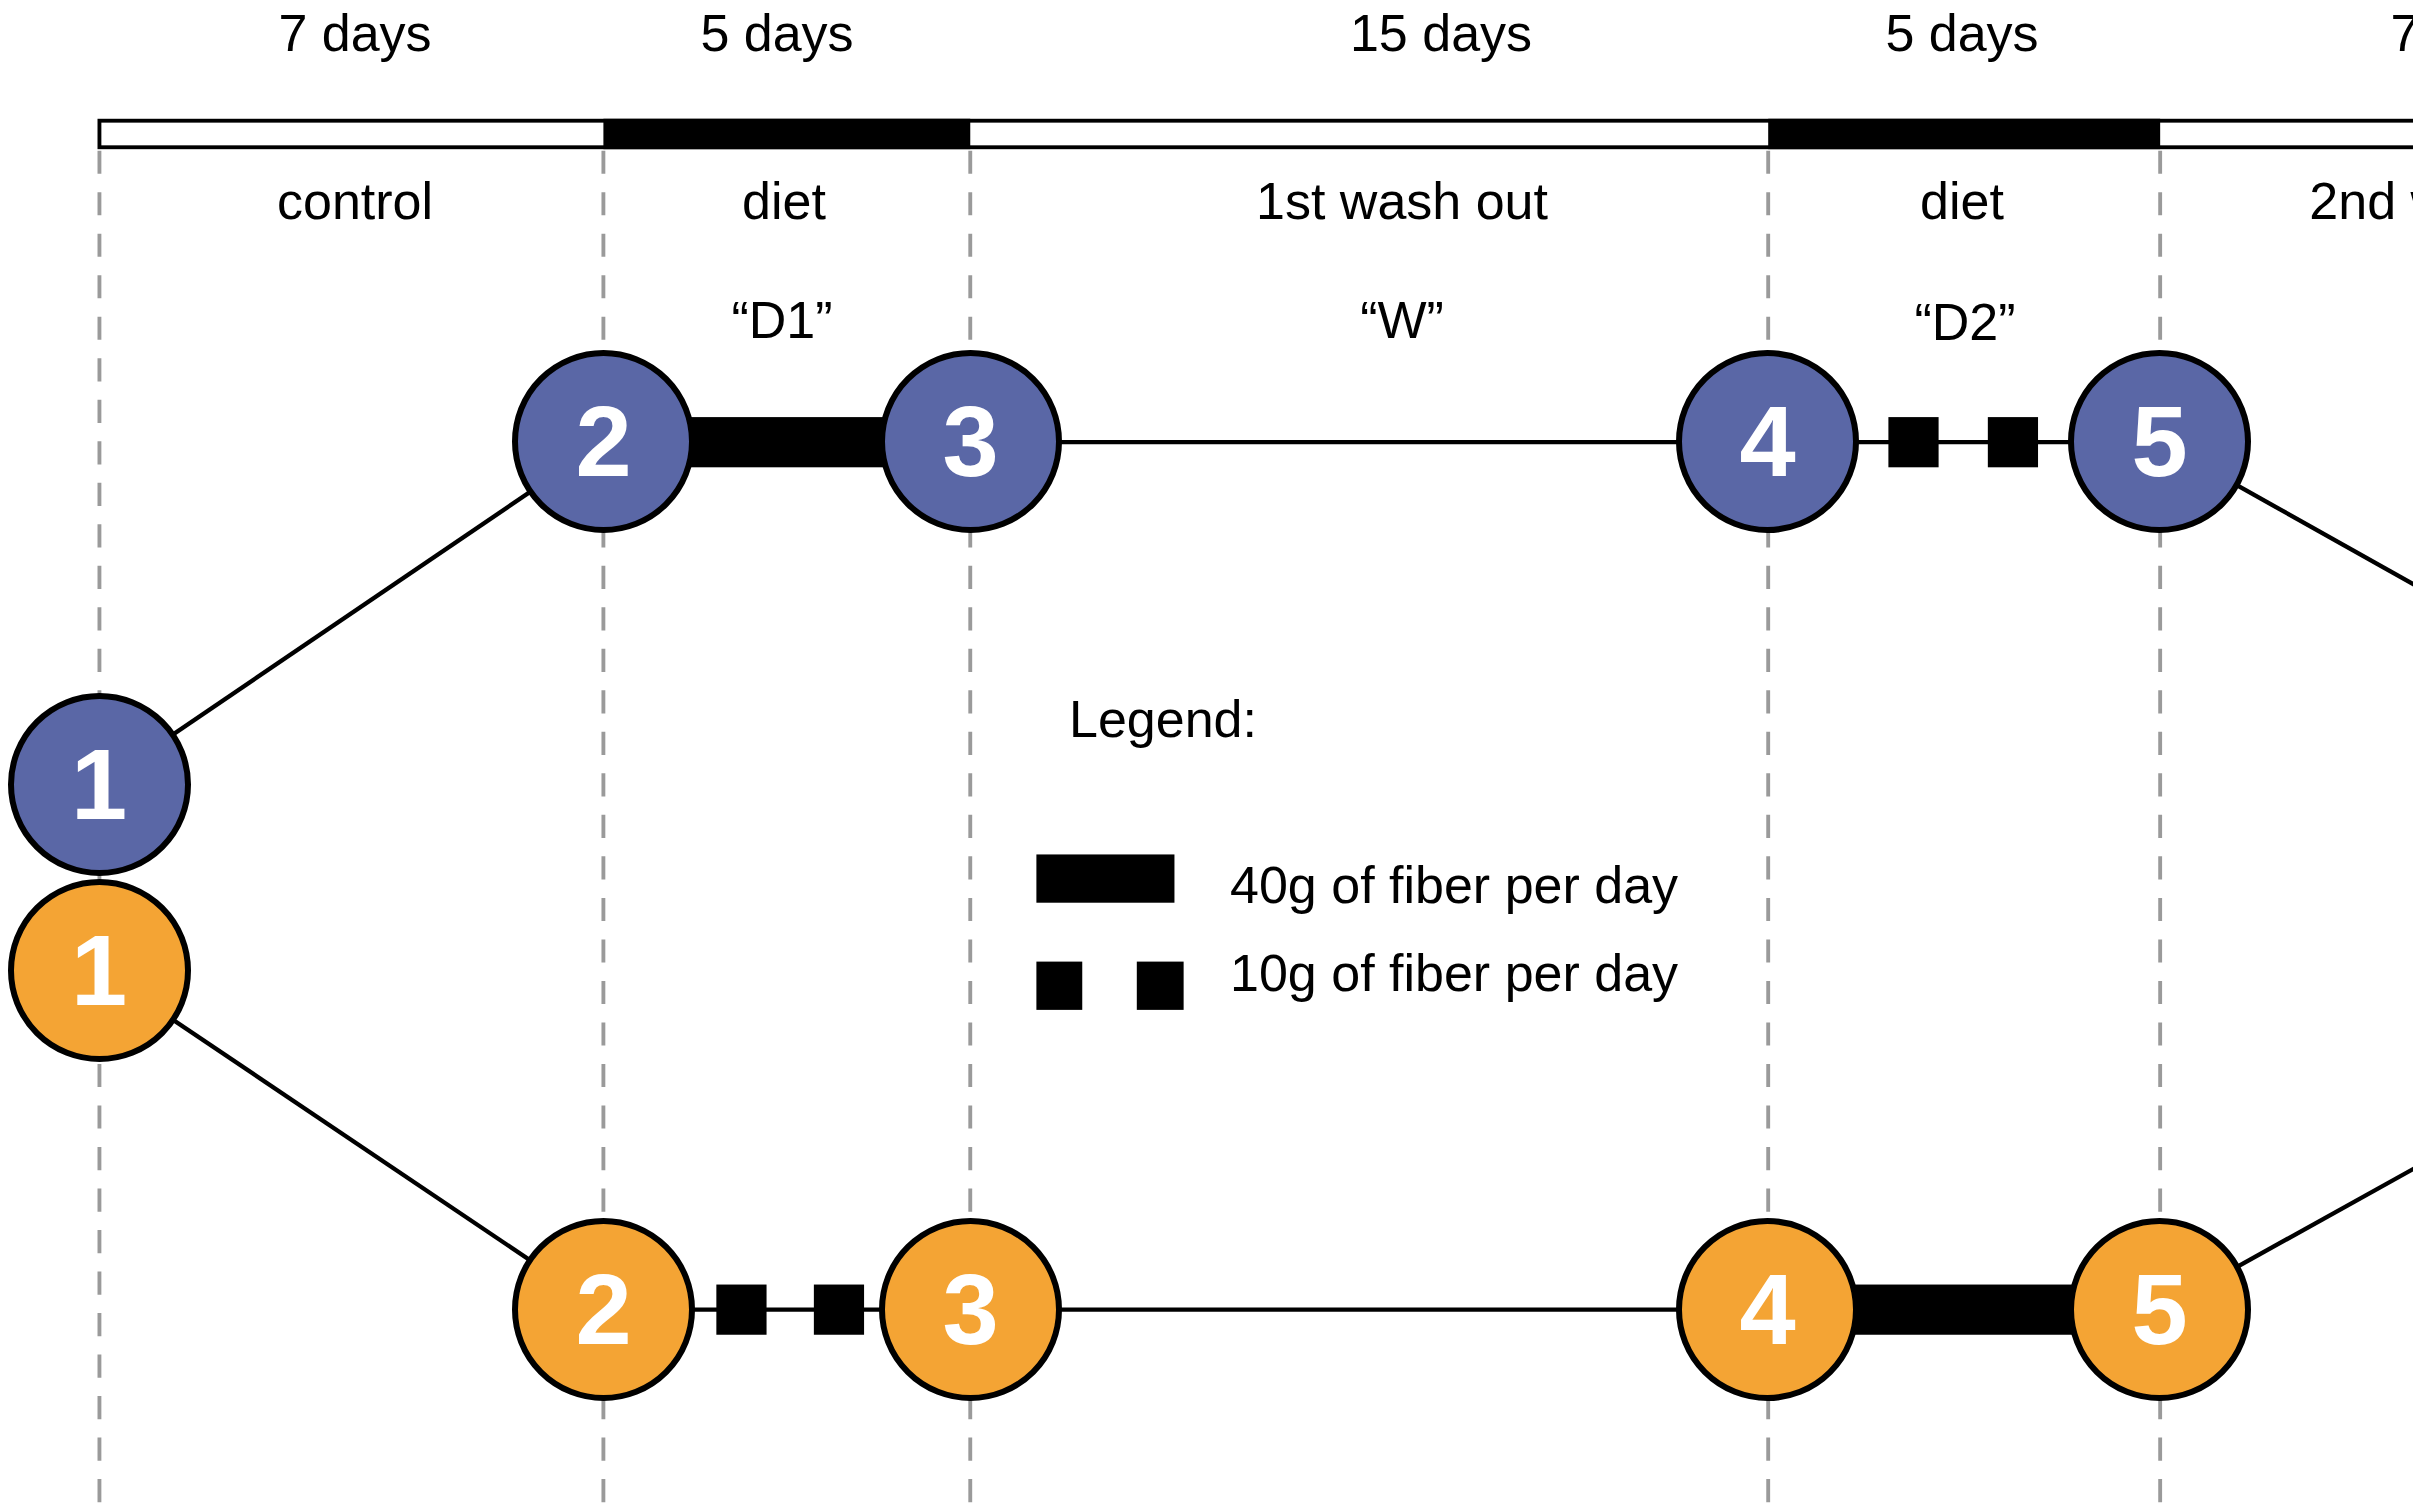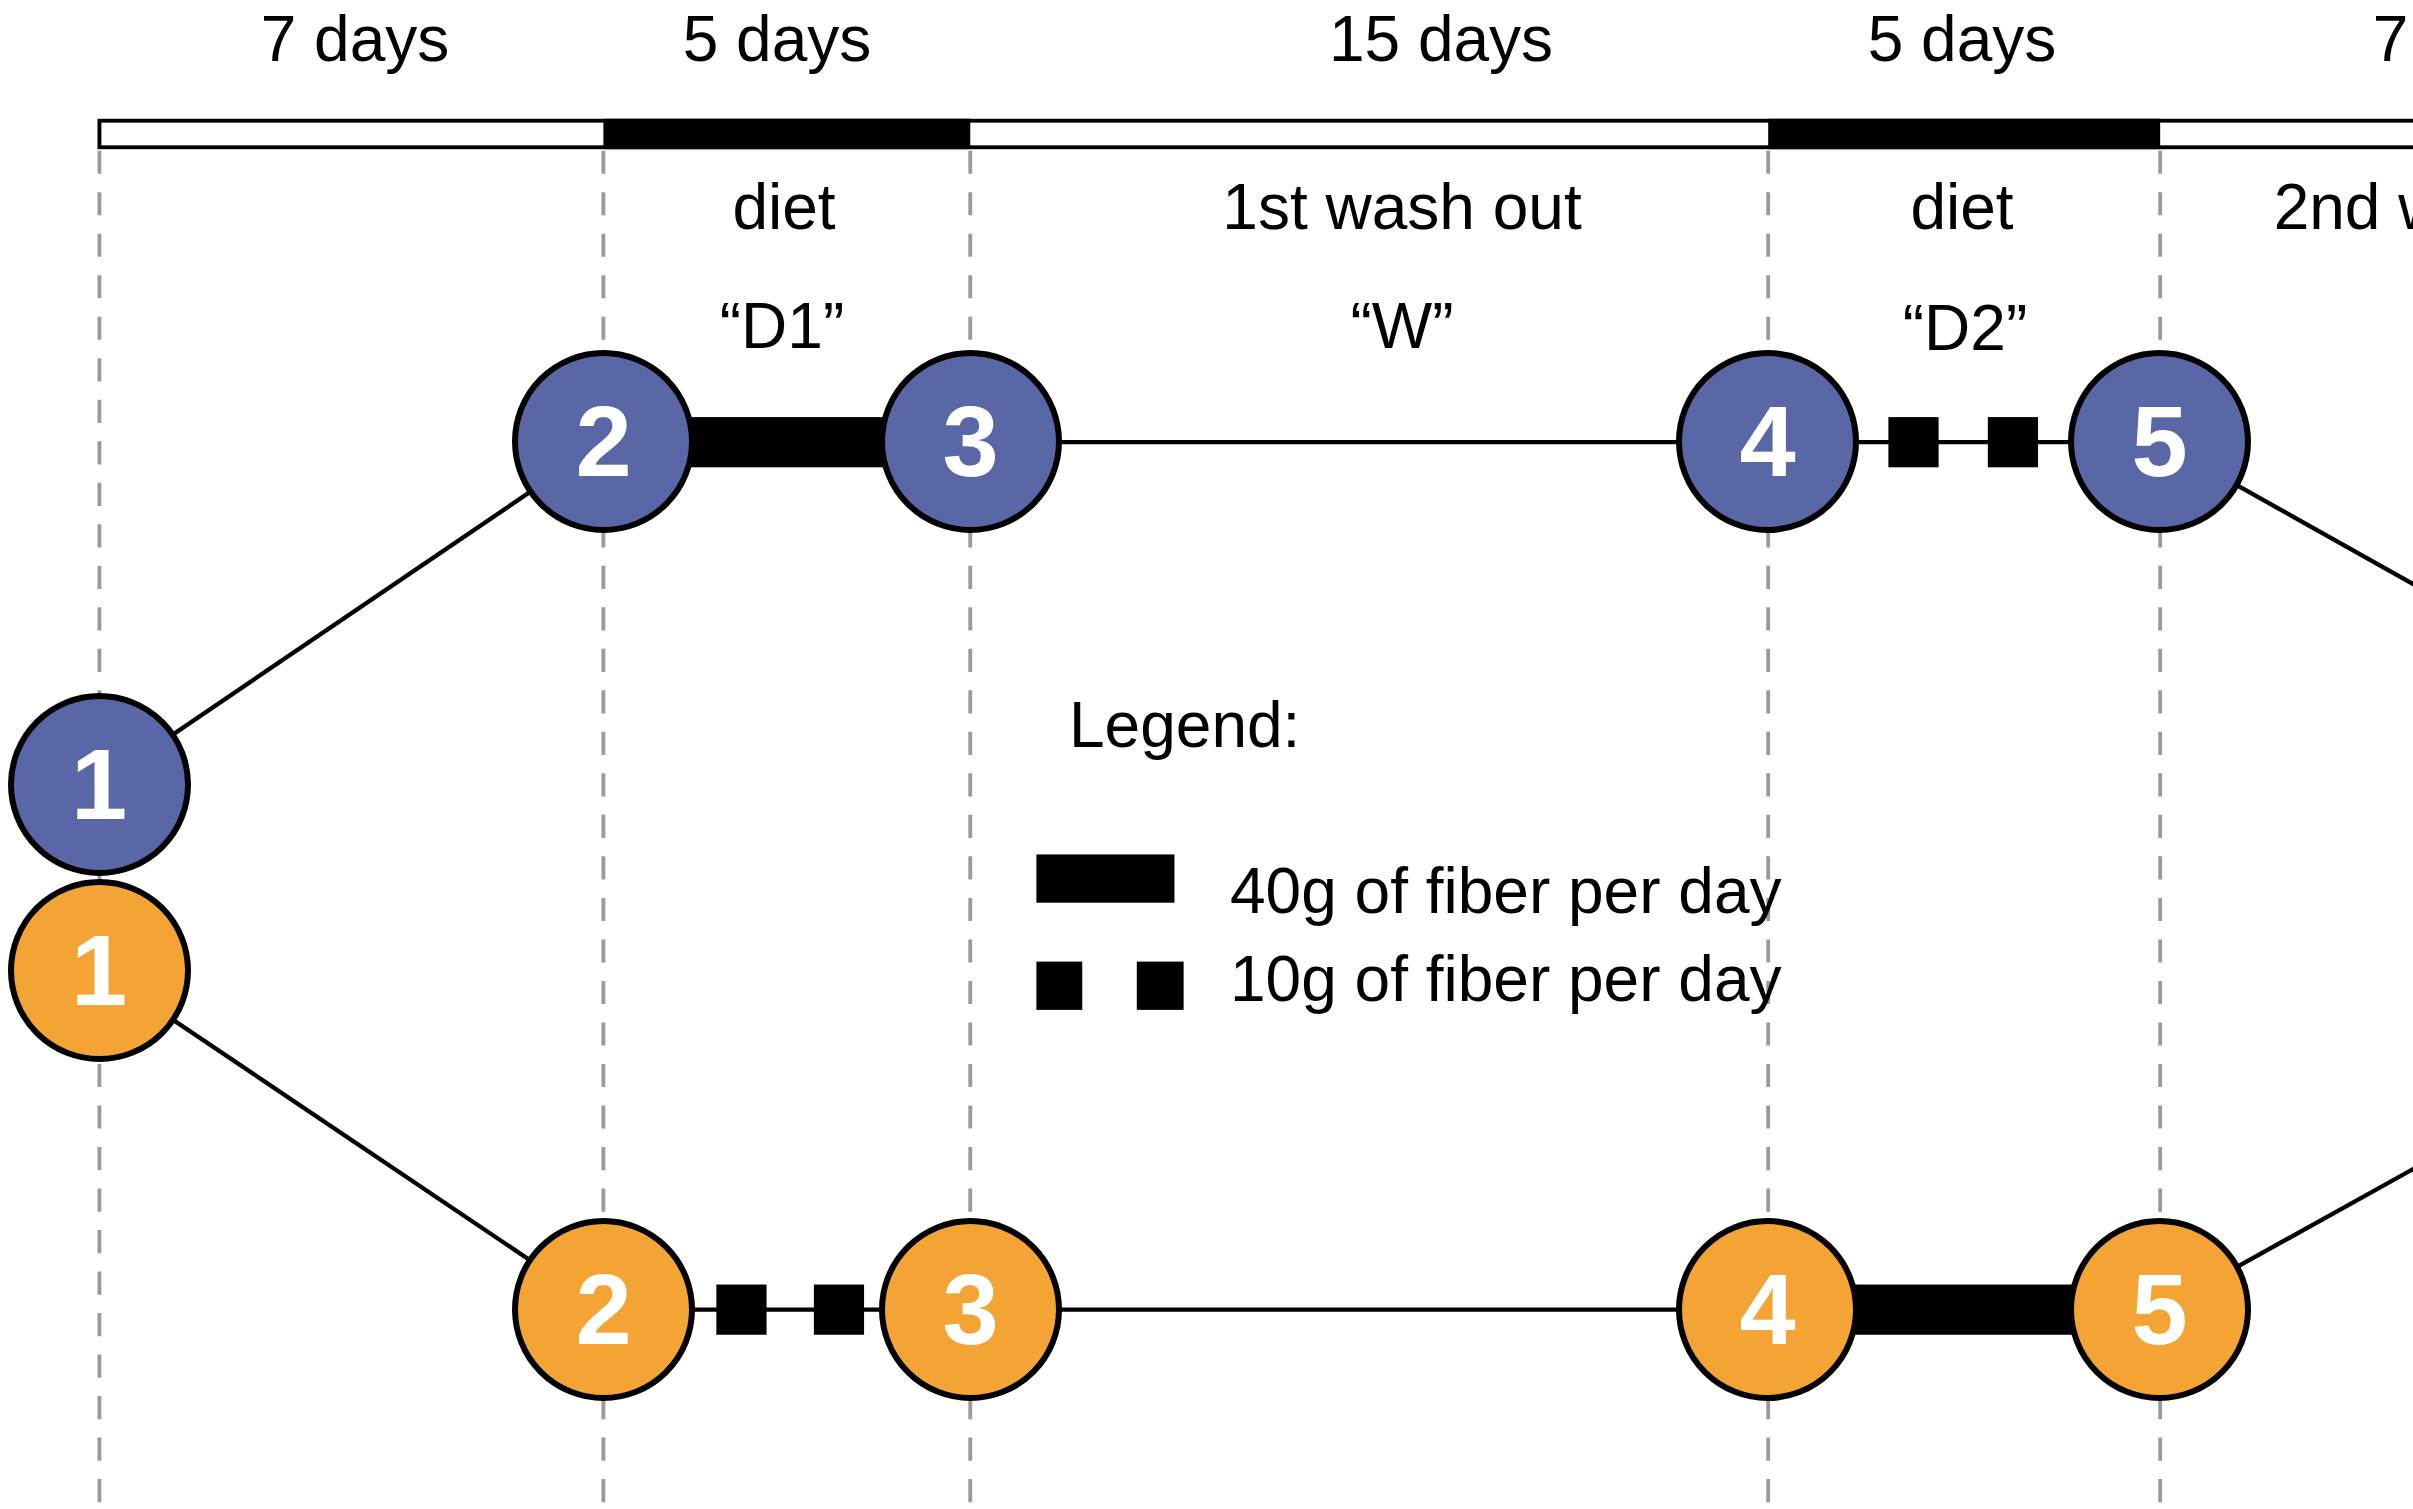--- a/index.html
+++ b/index.html
@@ -6,21 +6,21 @@
   #canvas{
     position:relative;
     width:2877px;height:1510px;
     background:#ffffff;
     font-family:"Liberation Sans", sans-serif;
     overflow:hidden;
   }
   #shapes{position:absolute;left:0;top:0;z-index:1;}
   .lbl{
     position:absolute;
-    font-size:64px;line-height:1;
+    font-size:52px;line-height:1;
     color:#000;
     white-space:nowrap;
     transform:translateX(-50%);
     z-index:3;
   }
   .lbl-left{transform:none;}
   .node{
     position:absolute;
     width:183px;height:183px;
     box-sizing:border-box;
@@ -78,20 +78,21 @@
       <rect x="2355" y="1992" width="97" height="100"></rect>
     </g>
   </svg>
 
   <div class="lbl" style="left:355px;top:7.2px;">7 days</div>
   <div class="lbl" style="left:777px;top:7.2px;">5 days</div>
   <div class="lbl" style="left:1405px;top:7.2px;margin-left:36px;">15 days</div>
   <div class="lbl" style="left:1962px;top:7.2px;">5 days</div>
   <div class="lbl" style="left:2467px;top:7.2px;">7 days</div>
 
+  <div class="lbl" style="left:355px;top:175px;">control</div>
   <div class="lbl" style="left:784px;top:175px;">diet</div>
   <div class="lbl" style="left:1402px;top:175px;">1st wash out</div>
   <div class="lbl" style="left:1962px;top:175px;">diet</div>
   <div class="lbl" style="left:2464px;top:175px;">2nd wash out</div>
 
   <div class="lbl" style="left:782px;top:294px;">“D1”</div>
   <div class="lbl" style="left:1402px;top:294px;">“W”</div>
   <div class="lbl" style="left:1965px;top:296px;">“D2”</div>
 
   <div class="lbl lbl-left" style="left:1069px;top:693px;">Legend:</div>

